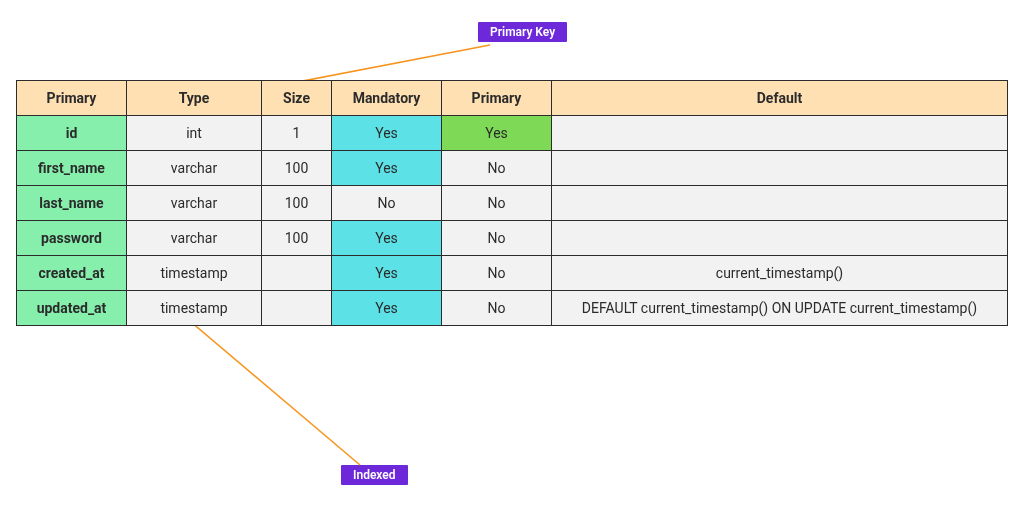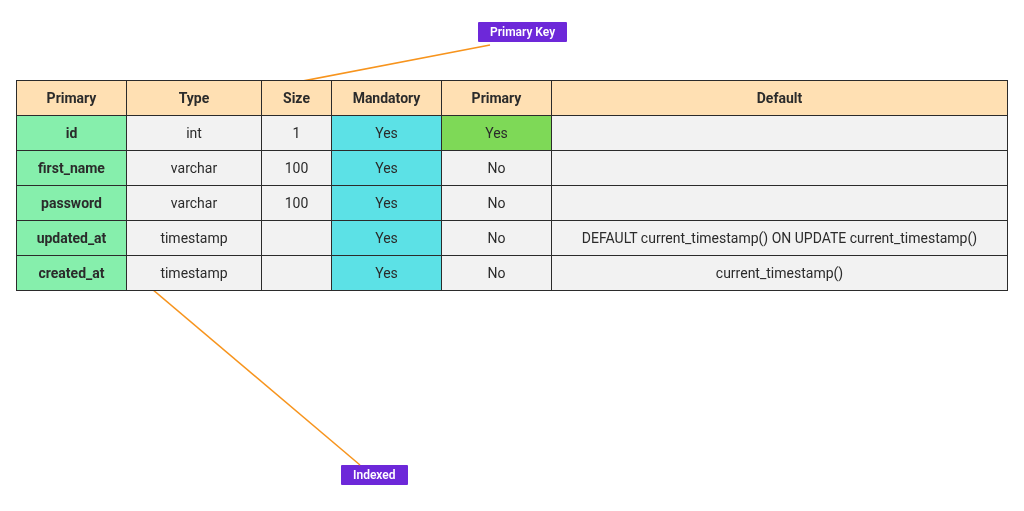--- a/index.html
+++ b/index.html
@@ -130,39 +130,47 @@
     </tr>
     <tr>
       <td class="prop">first_name</td>
       <td>varchar</td>
       <td>100</td>
       <td class="hl-cyan">Yes</td>
       <td>No</td>
       <td></td>
     </tr>
     <tr>
+      <td class="prop">last_name</td>
+      <td>varchar</td>
+      <td>100</td>
+      <td>No</td>
+      <td>No</td>
+      <td></td>
+    </tr>
+    <tr>
       <td class="prop">password</td>
       <td>varchar</td>
       <td>100</td>
       <td class="hl-cyan">Yes</td>
       <td>No</td>
       <td></td>
+    </tr>
+    <tr>
+      <td class="prop">created_at</td>
+      <td>timestamp</td>
+      <td></td>
+      <td class="hl-cyan">Yes</td>
+      <td>No</td>
+      <td>current_timestamp()</td>
     </tr>
     <tr>
       <td class="prop">updated_at</td>
       <td>timestamp</td>
       <td></td>
       <td class="hl-cyan">Yes</td>
       <td>No</td>
       <td>DEFAULT current_timestamp() ON UPDATE current_timestamp()</td>
     </tr>
-    <tr>
-      <td class="prop">created_at</td>
-      <td>timestamp</td>
-      <td></td>
-      <td class="hl-cyan">Yes</td>
-      <td>No</td>
-      <td>current_timestamp()</td>
-    </tr>
   </tbody>
 </table>
 
 </div>
 
 </body></html>

